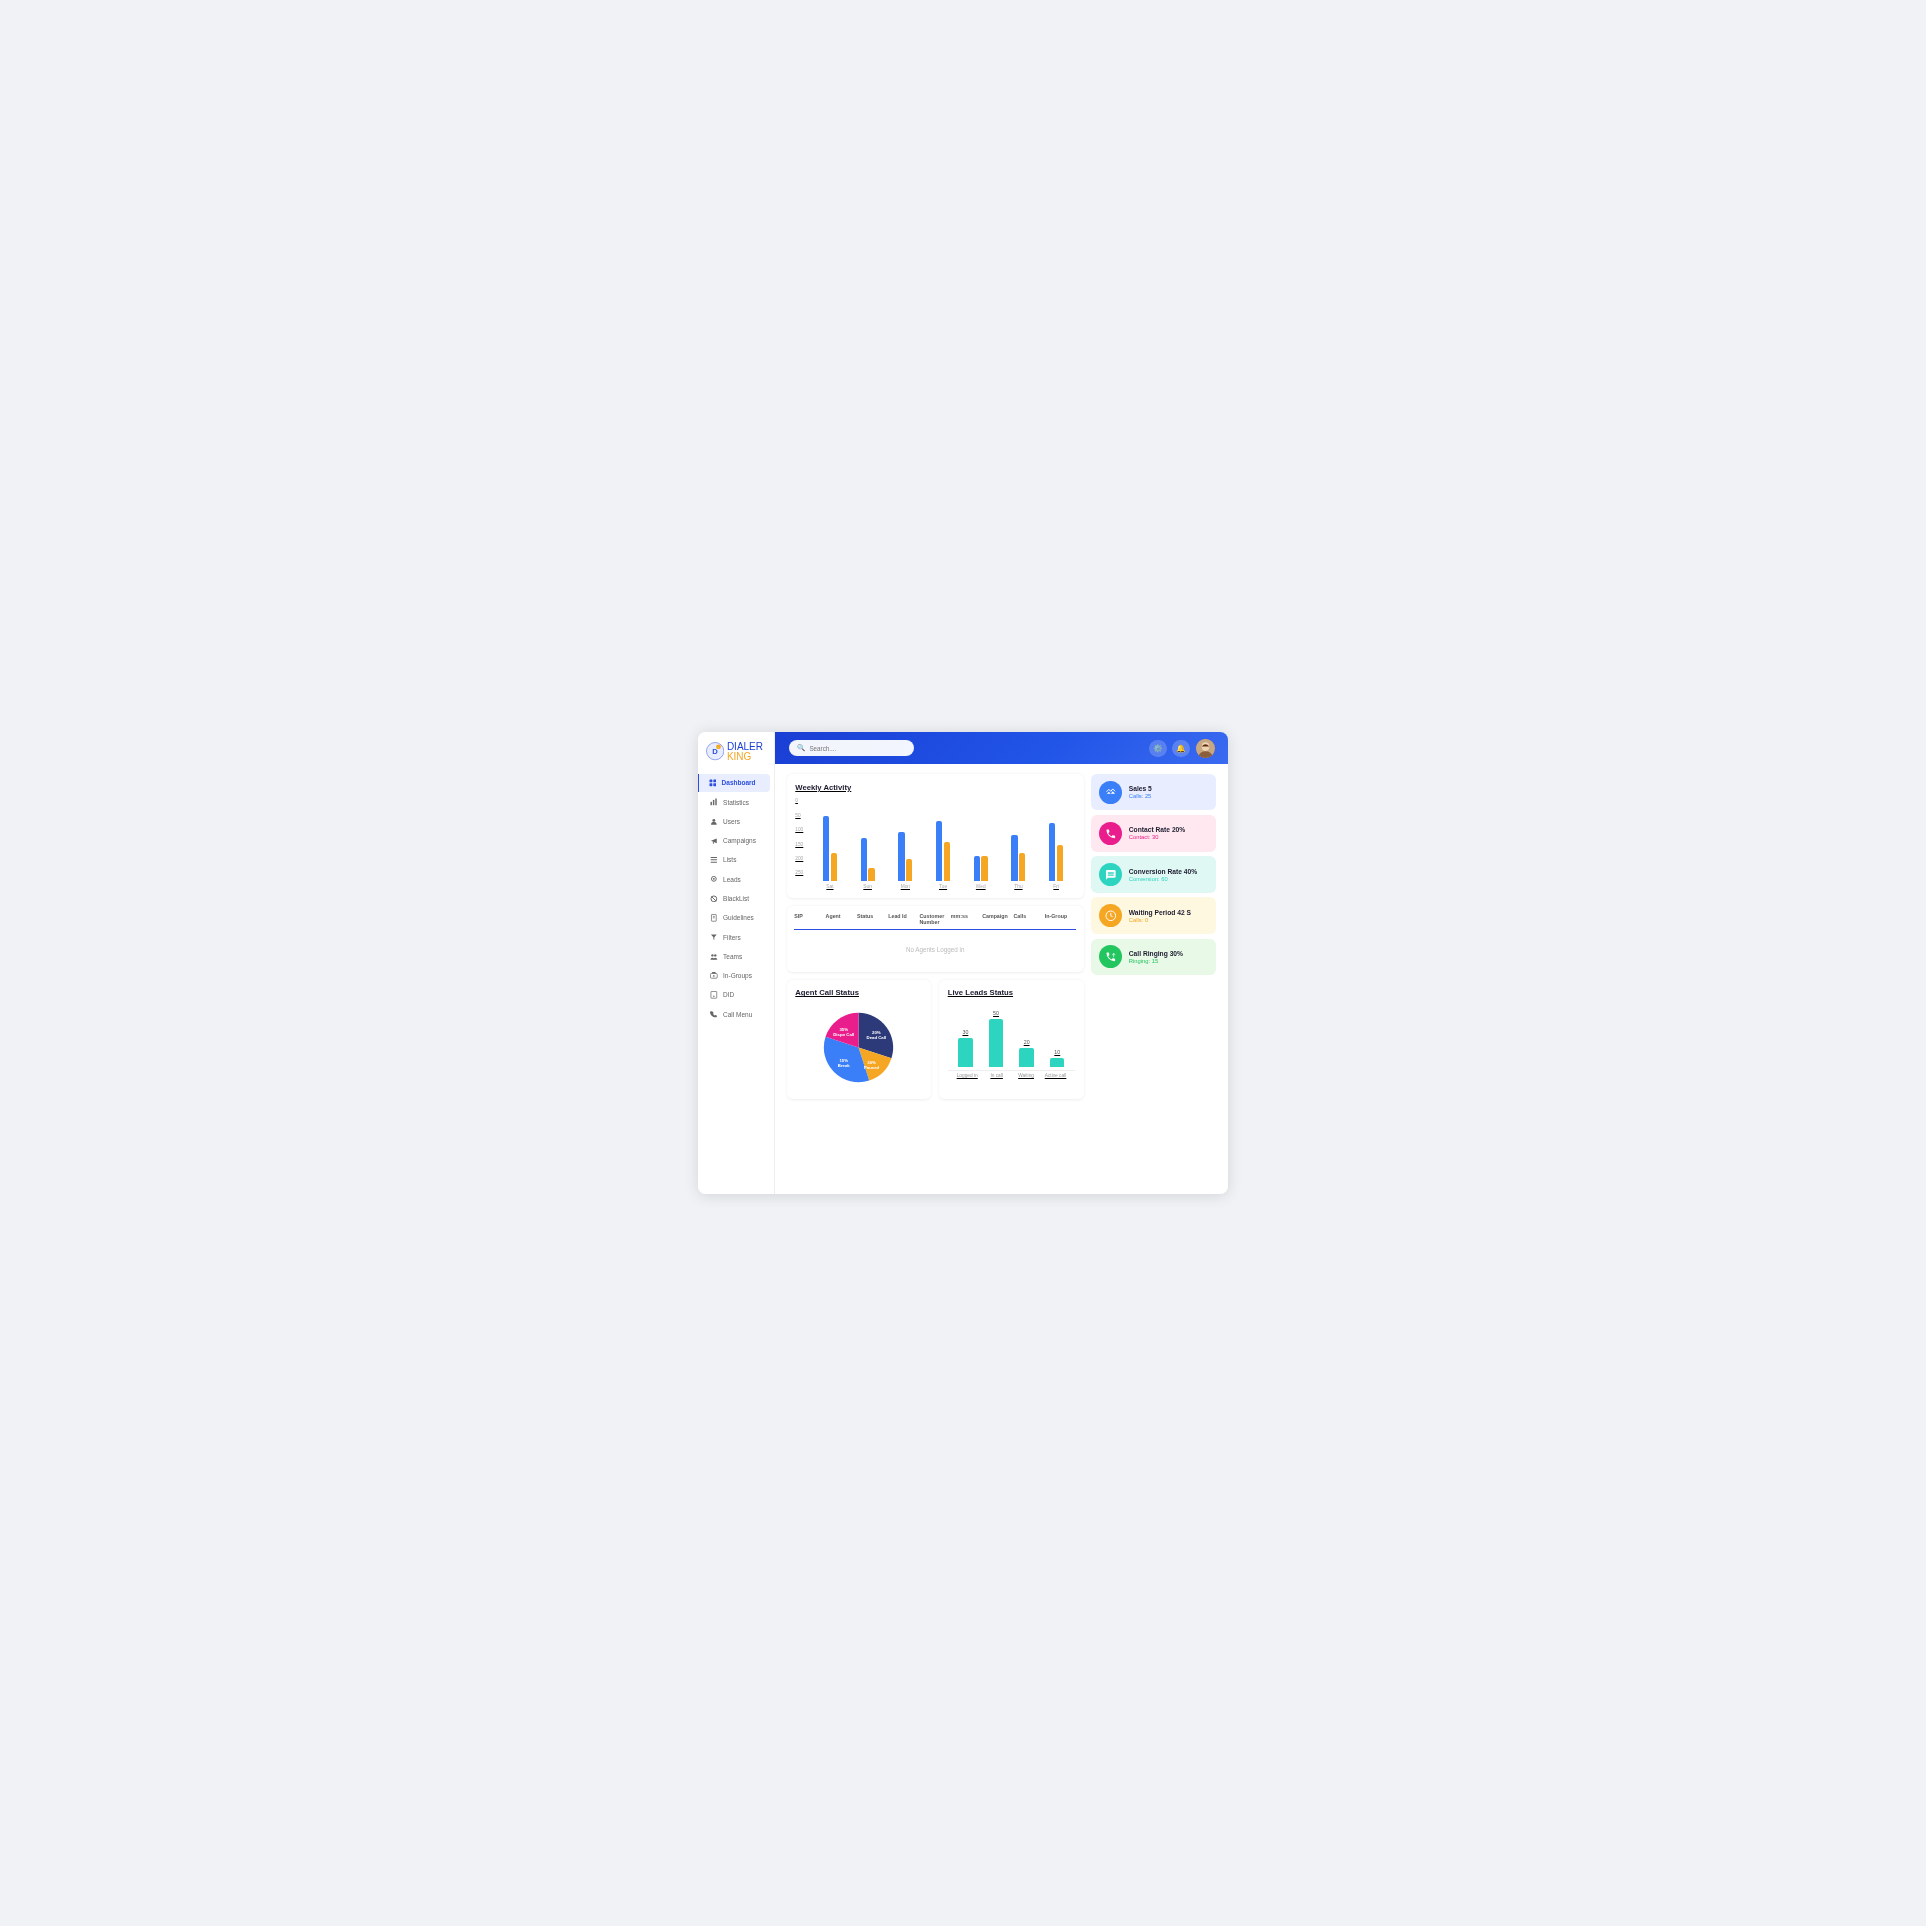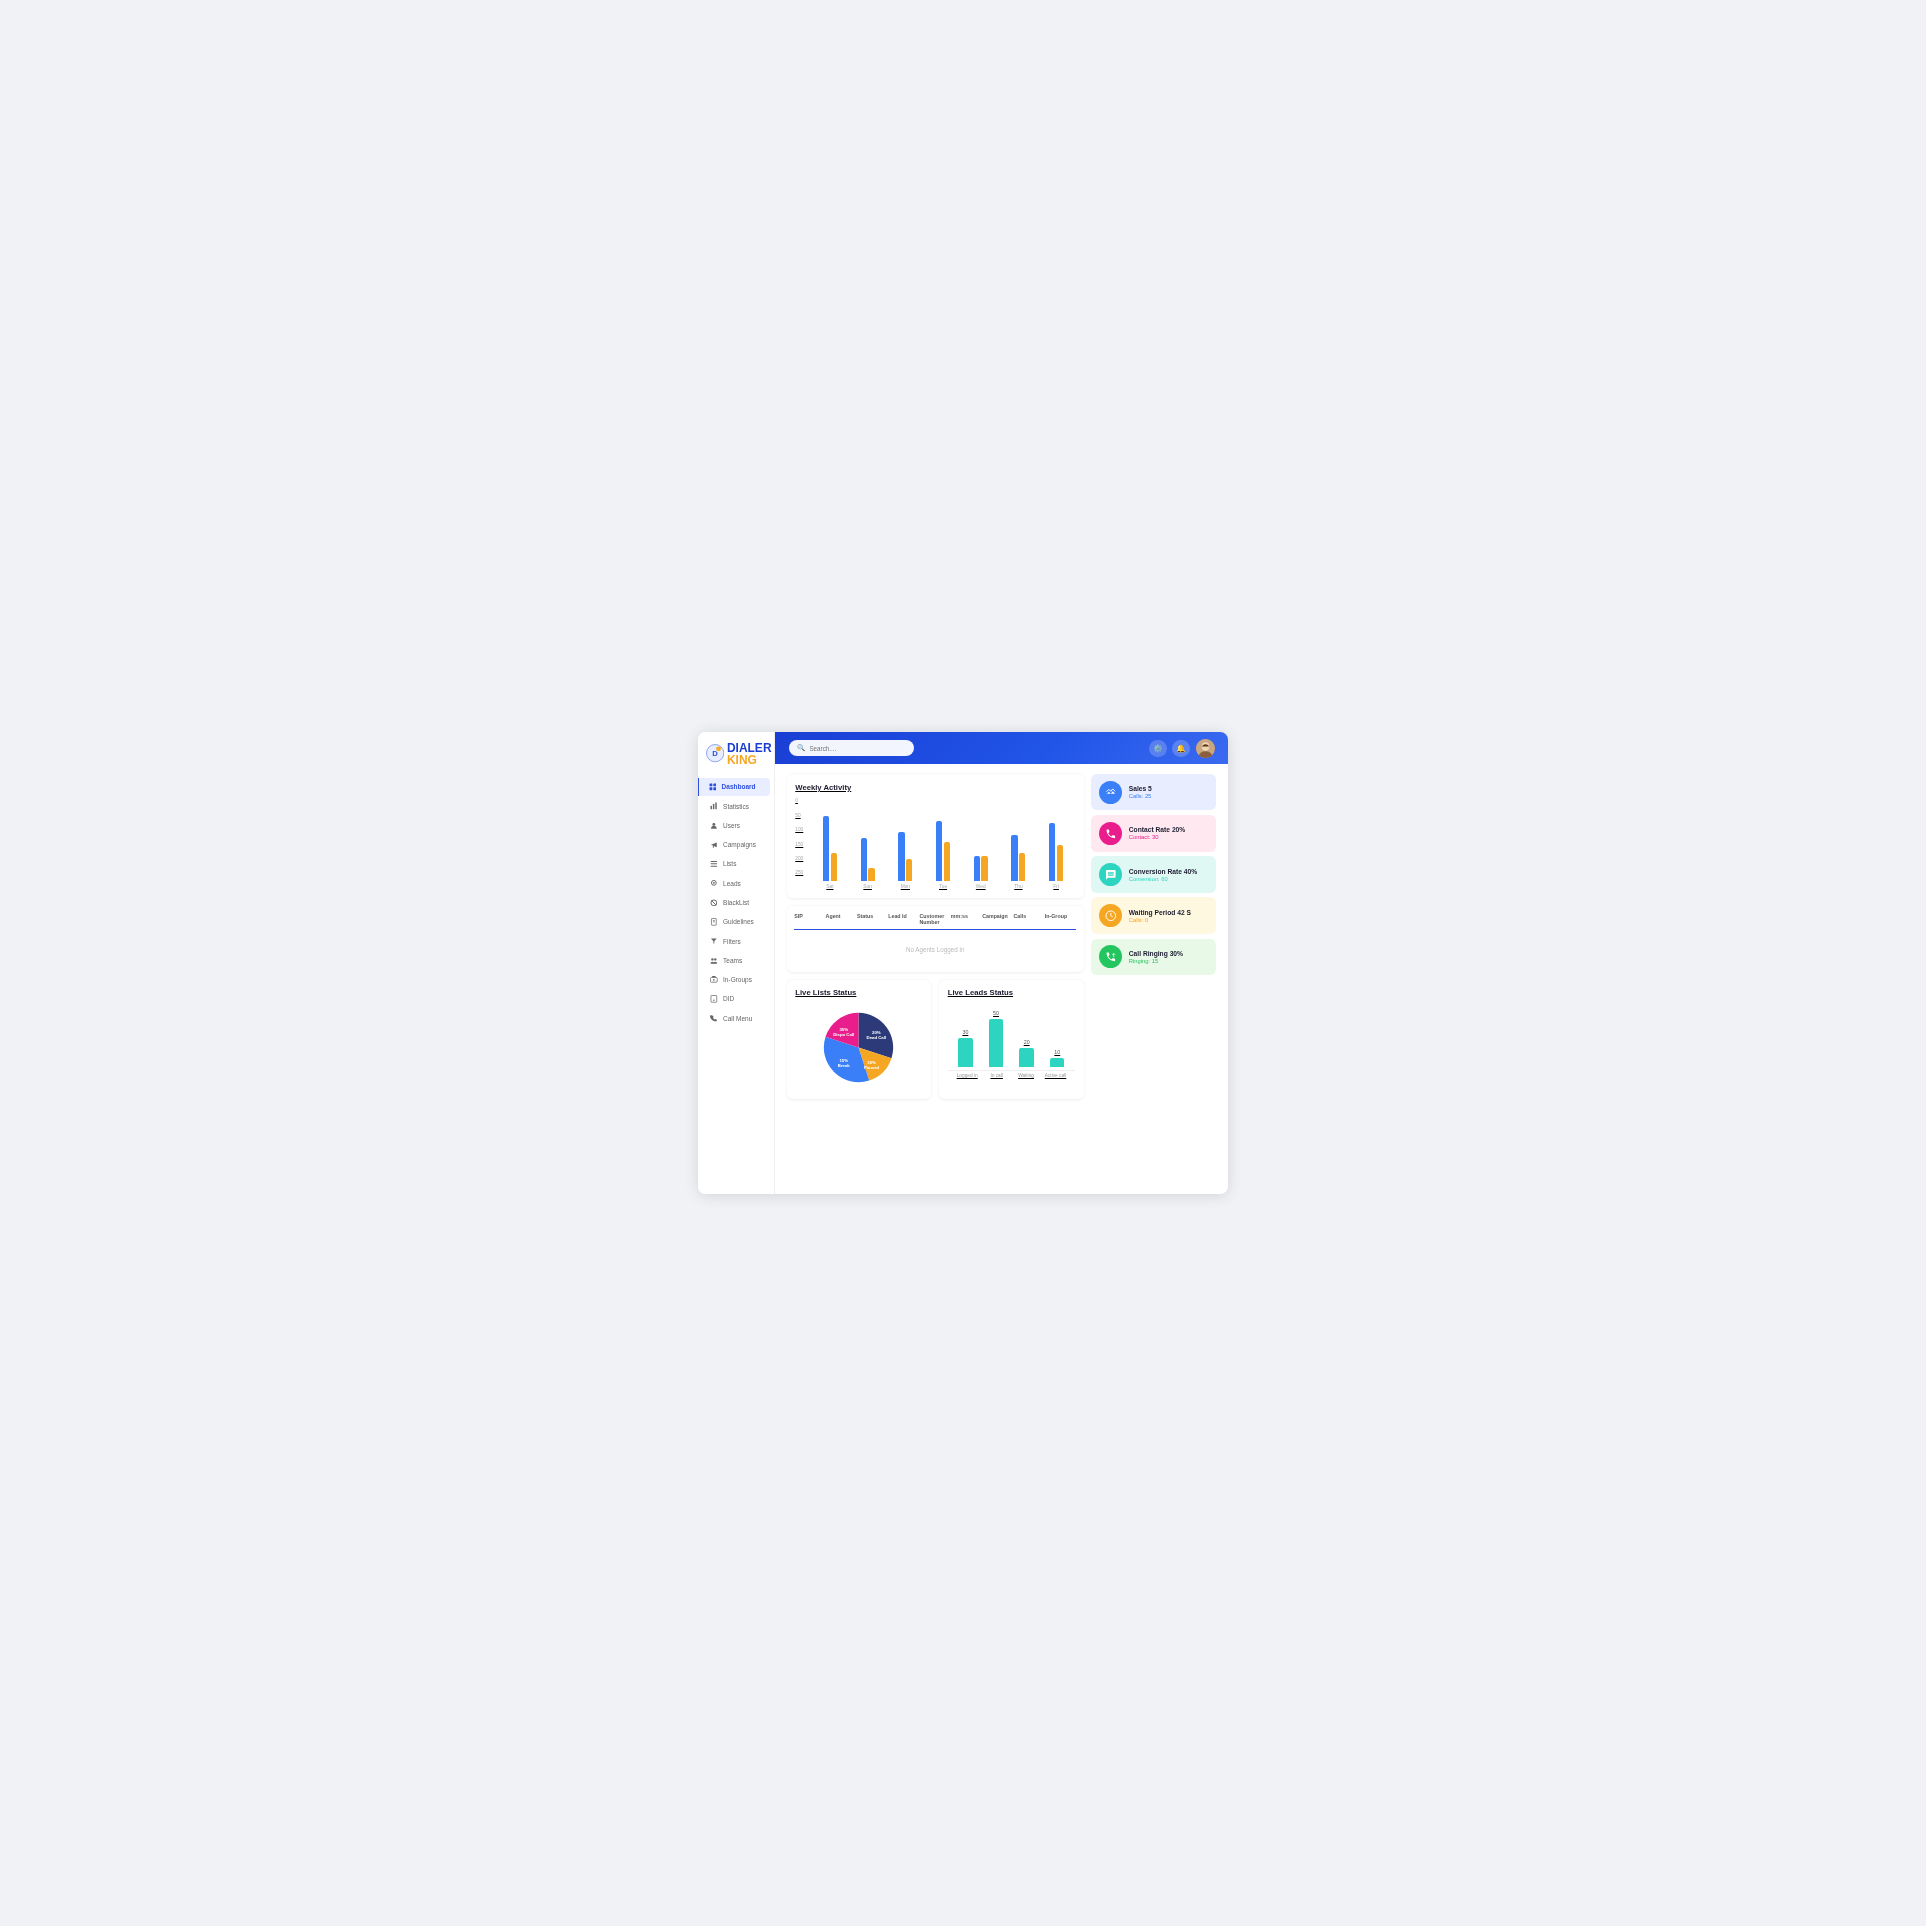--- a/index.html
+++ b/index.html
@@ -4,21 +4,21 @@
   <style>
     * { box-sizing: border-box; margin: 0; padding: 0; }
     body { font-family: 'Segoe UI', Arial, sans-serif; background: #f0f2f5; display: flex; justify-content: center; align-items: center; min-height: 100vh; }
     
     .app-wrapper { width: 530px; height: 462px; background: #fff; border-radius: 7.7px; overflow: hidden; display: flex; box-shadow: 0 1.9px 15.4px rgba(0,0,0,0.12); }
     
     
     .sidebar { width: 77px; background: #fff; border-right: 0.5px solid #eee; display: flex; flex-direction: column; padding: 9.6px 0; }
     .sidebar-logo { display: flex; align-items: center; gap: 2.9px; padding: 0 7.7px 11.6px; }
     .logo-icon { width: 18.3px; height: 18.3px; }
-    .logo-text { font-size: 12px; font-weight: 700; color: #1a3ed4; line-height: 1; }
+    .logo-text { font-size: 10px; font-weight: 400; color: #1a3ed4; line-height: 1; }
     .logo-text span { color: #f5a623; }
 
     .sidebar-nav { display: flex; flex-direction: column; }
     .nav-item { display: flex; align-items: center; gap: 4.8px; padding: 4.8px 7.7px; cursor: pointer; border-radius: 3.9px; margin: 0.5px 3.9px; color: #666; font-size: 6.5px; transition: background 0.15s; }
     .nav-item.active { background: #e8eeff; color: #2d4ee0; font-weight: 600; border-left: 1.4px solid #2d4ee0; border-radius: 0 3.9px 3.9px 0; margin-left: 0; padding-left: 9.1px; }
     .nav-icon { width: 8.7px; height: 8.7px; display: flex; align-items: center; justify-content: center; font-size: 7.7px; }
 
     
     .main { flex: 1; display: flex; flex-direction: column; overflow: hidden; }
 
@@ -348,21 +348,21 @@
               <div class="th">Campaign</div>
               <div class="th">Calls</div>
               <div class="th">In-Group</div>
             </div>
           <div class="table-empty">No Agents Logged in</div>
         </div>
 
         <div class="bottom-section">
 
           <div class="card">
-            <div class="card-title">Live Lists Status</div>
+            <div class="card-title">Agent Call Status</div>
             <div class="pie-container">
               <div class="pie-wrapper">
                 <svg class="pie-svg" viewBox="0 0 160 160" id="pie-svg">
                     <path d="M 80 80 L 152 80 A 72 72 0 0 1 57.75077640500379 148.47606917325106 Z" fill="#2d3a7a"></path>
                     <path d="M 80 80 L 57.75077640500379 148.47606917325106 A 72 72 0 0 1 11.523930826748952 102.24922359499622 Z" fill="#f5a623"></path>
                     <path d="M 80 80 L 11.523930826748952 102.24922359499622 A 72 72 0 0 1 102.24922359499621 11.523930826748938 Z" fill="#3a7ef8"></path>
                     <path d="M 80 80 L 102.24922359499621 11.523930826748938 A 72 72 0 0 1 152 79.99999999999999 Z" fill="#e91e8c"></path>
                   </svg>
                 
                 <div id="pie-labels" style="position:absolute;top:0;left:0;width:100%;height:100%;">

